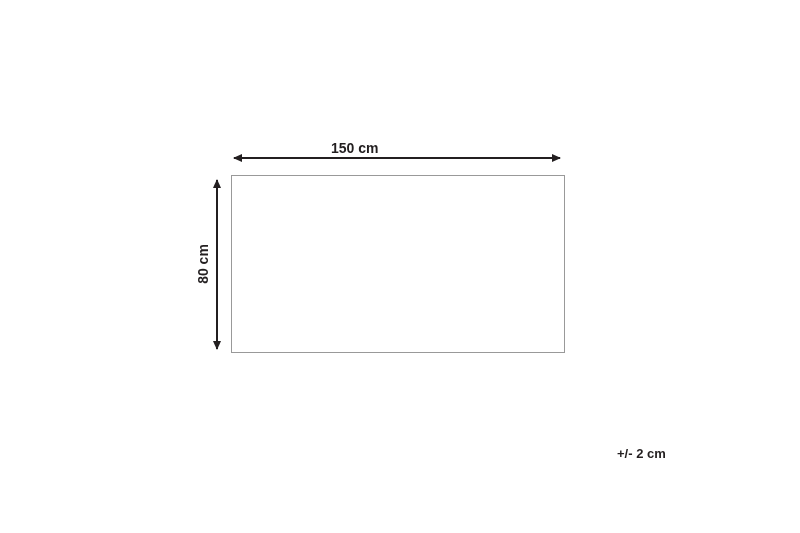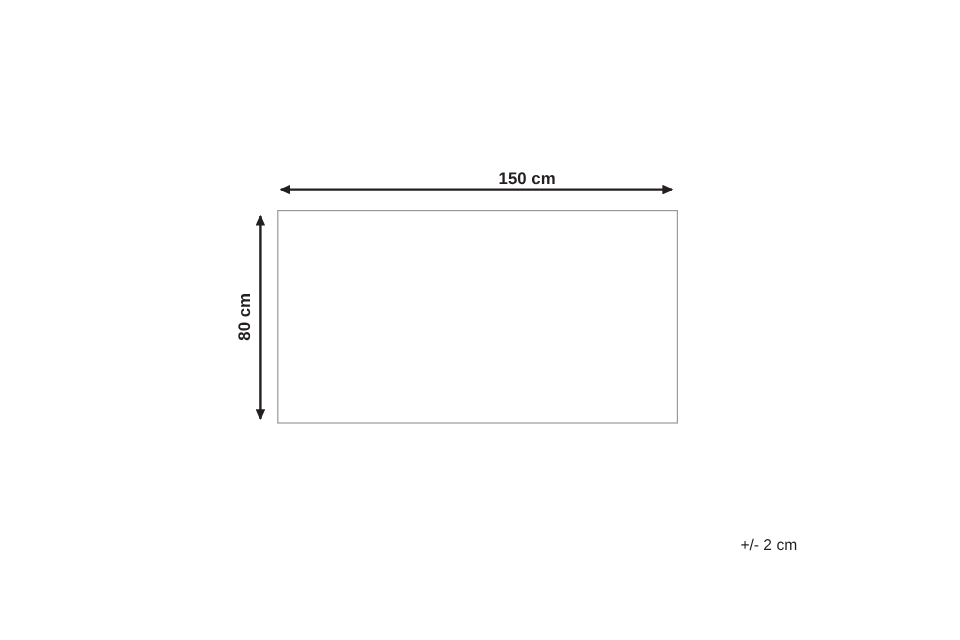--- a/index.html
+++ b/index.html
@@ -51,36 +51,36 @@
     color: var(--text-color);
     font-weight: bold;
     font-size: 14px;
     line-height: 16px;
     white-space: nowrap;
   }
   .width-label {
     left: 331px;
     top: 140px;
     width: 132px;
-    text-align: right;
+    text-align: left;
   }
   .height-label {
     left: 167px;
     top: 256px;
     width: 72px;
     text-align: center;
     transform: rotate(-90deg);
     transform-origin: center center;
   }
   .tolerance-label {
     position: absolute;
     left: 617px;
     top: 446px;
     color: var(--text-color);
-    font-weight: normal;
+    font-weight: bold;
     font-size: 13px;
     line-height: 15px;
     white-space: nowrap;
   }
 </style>
 </head>
 <body>
 
 <div class="canvas">
 

